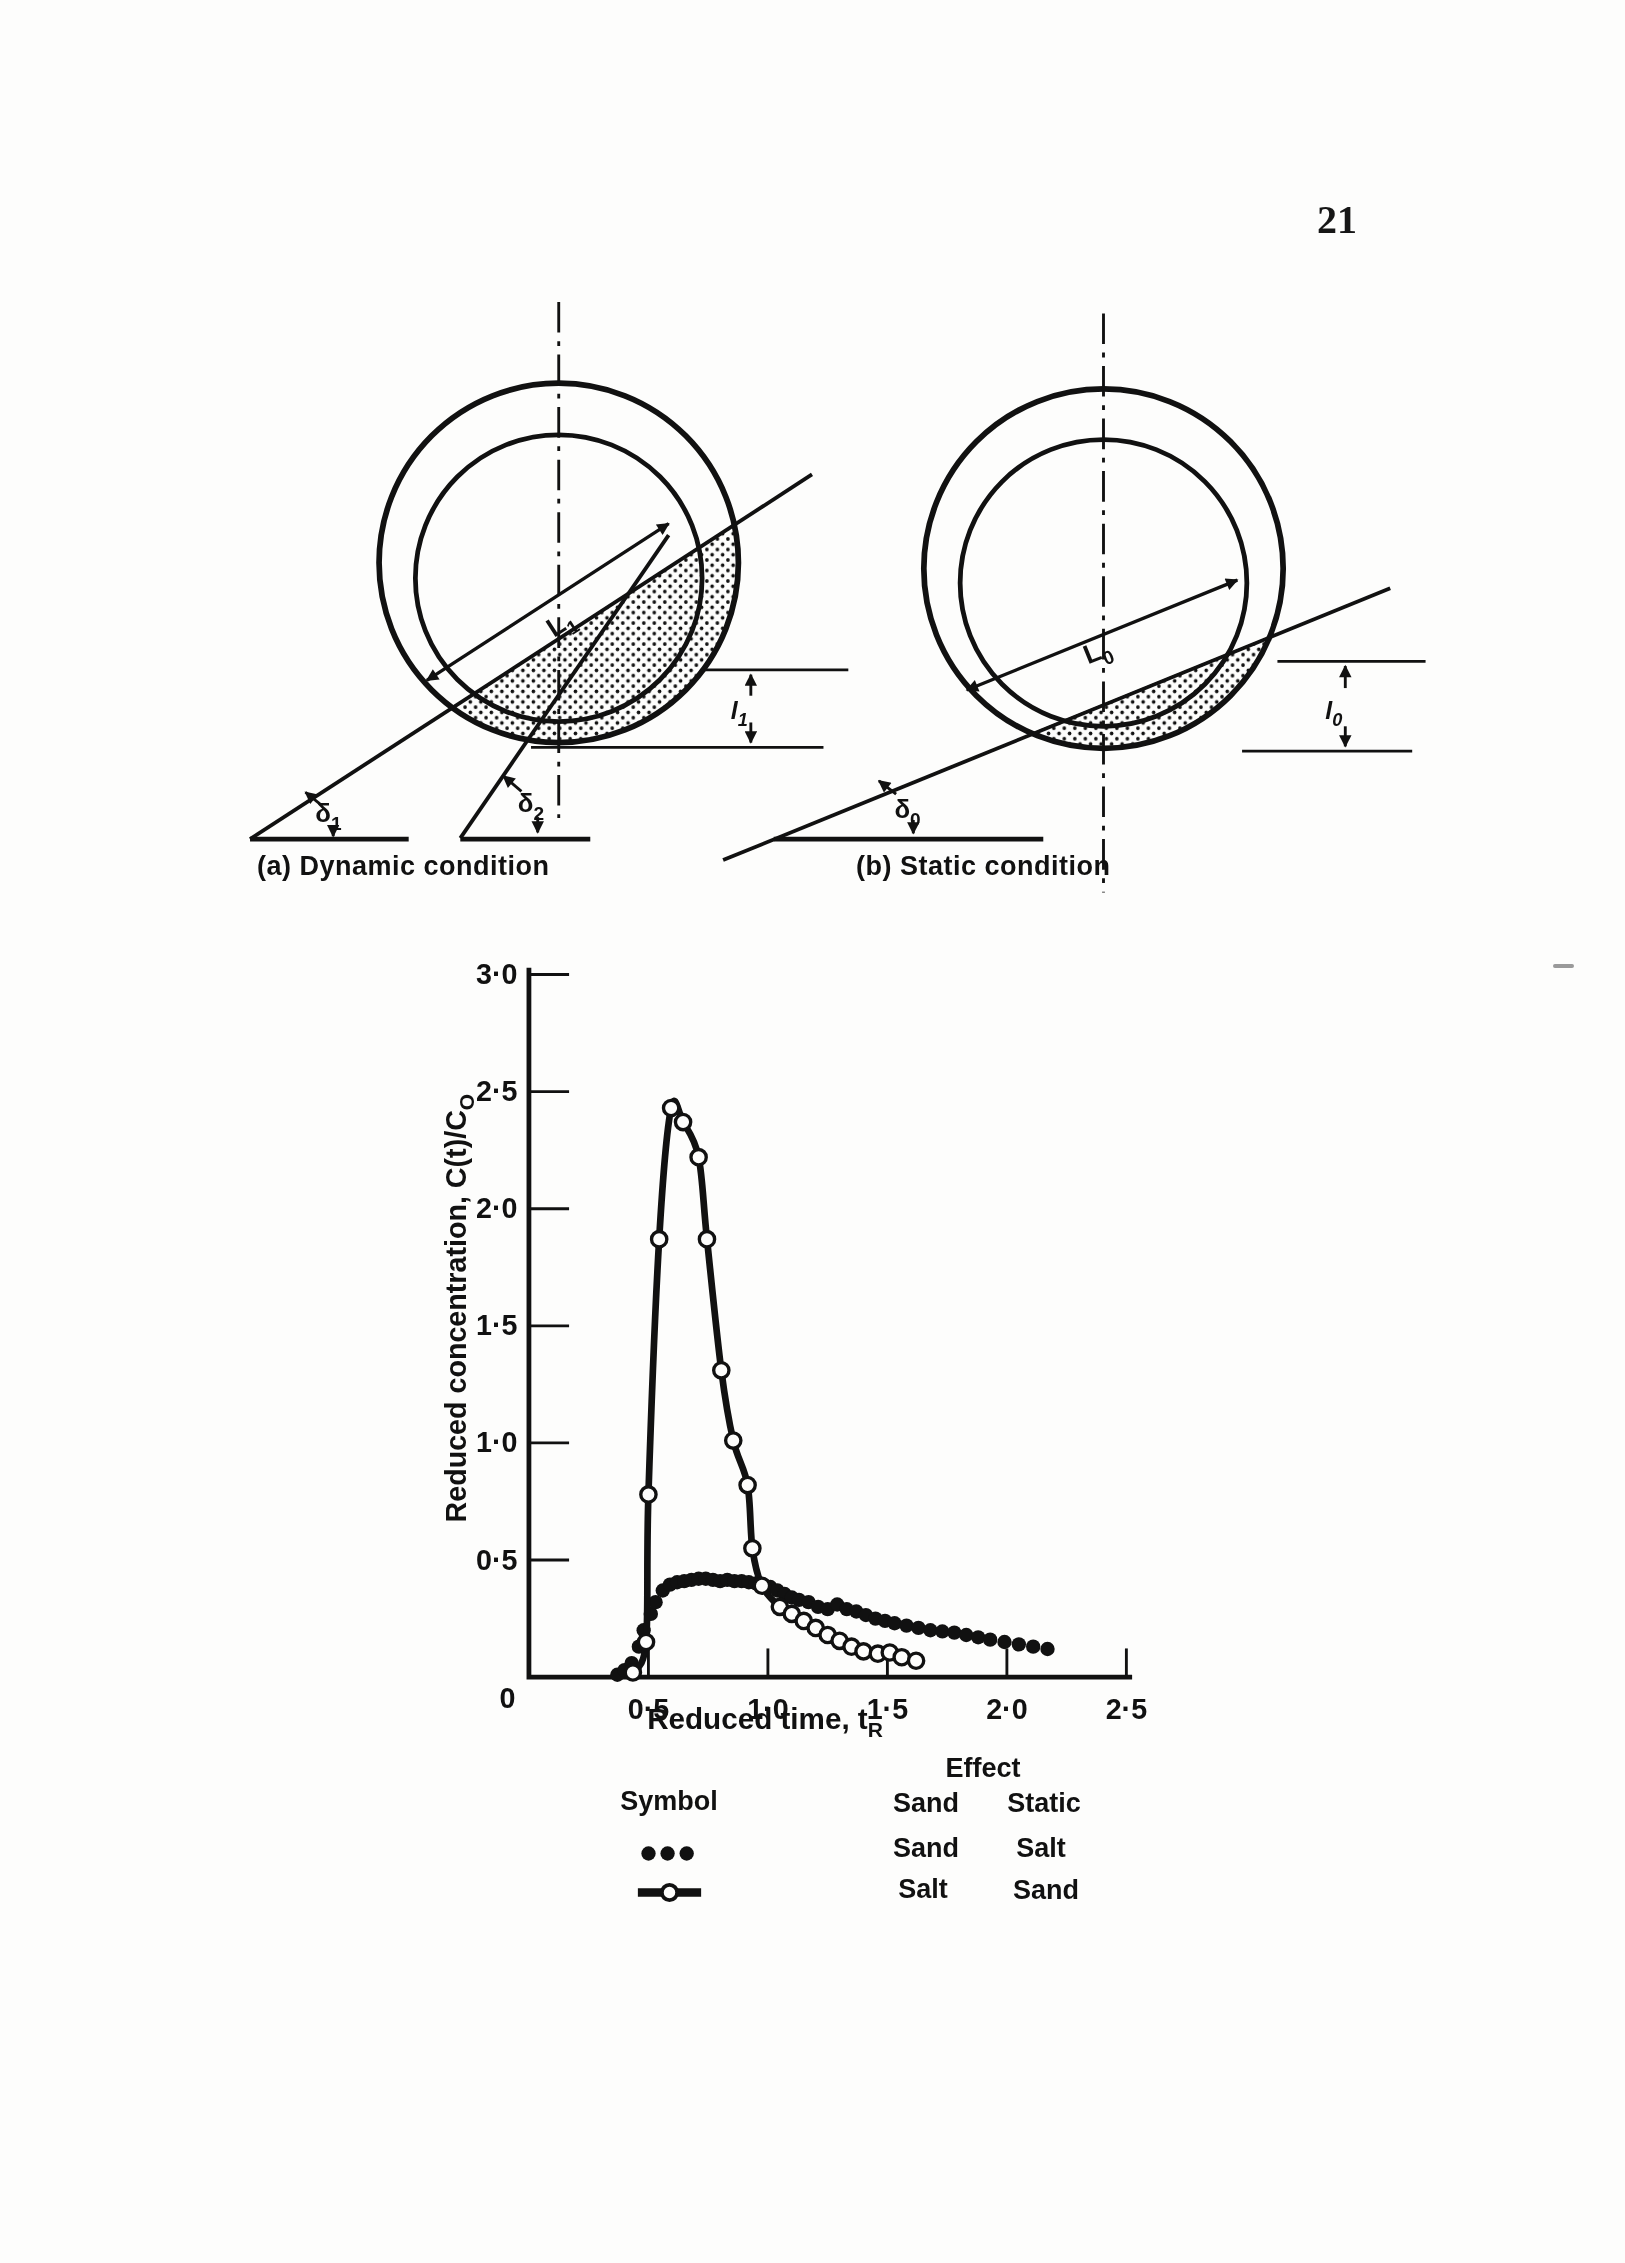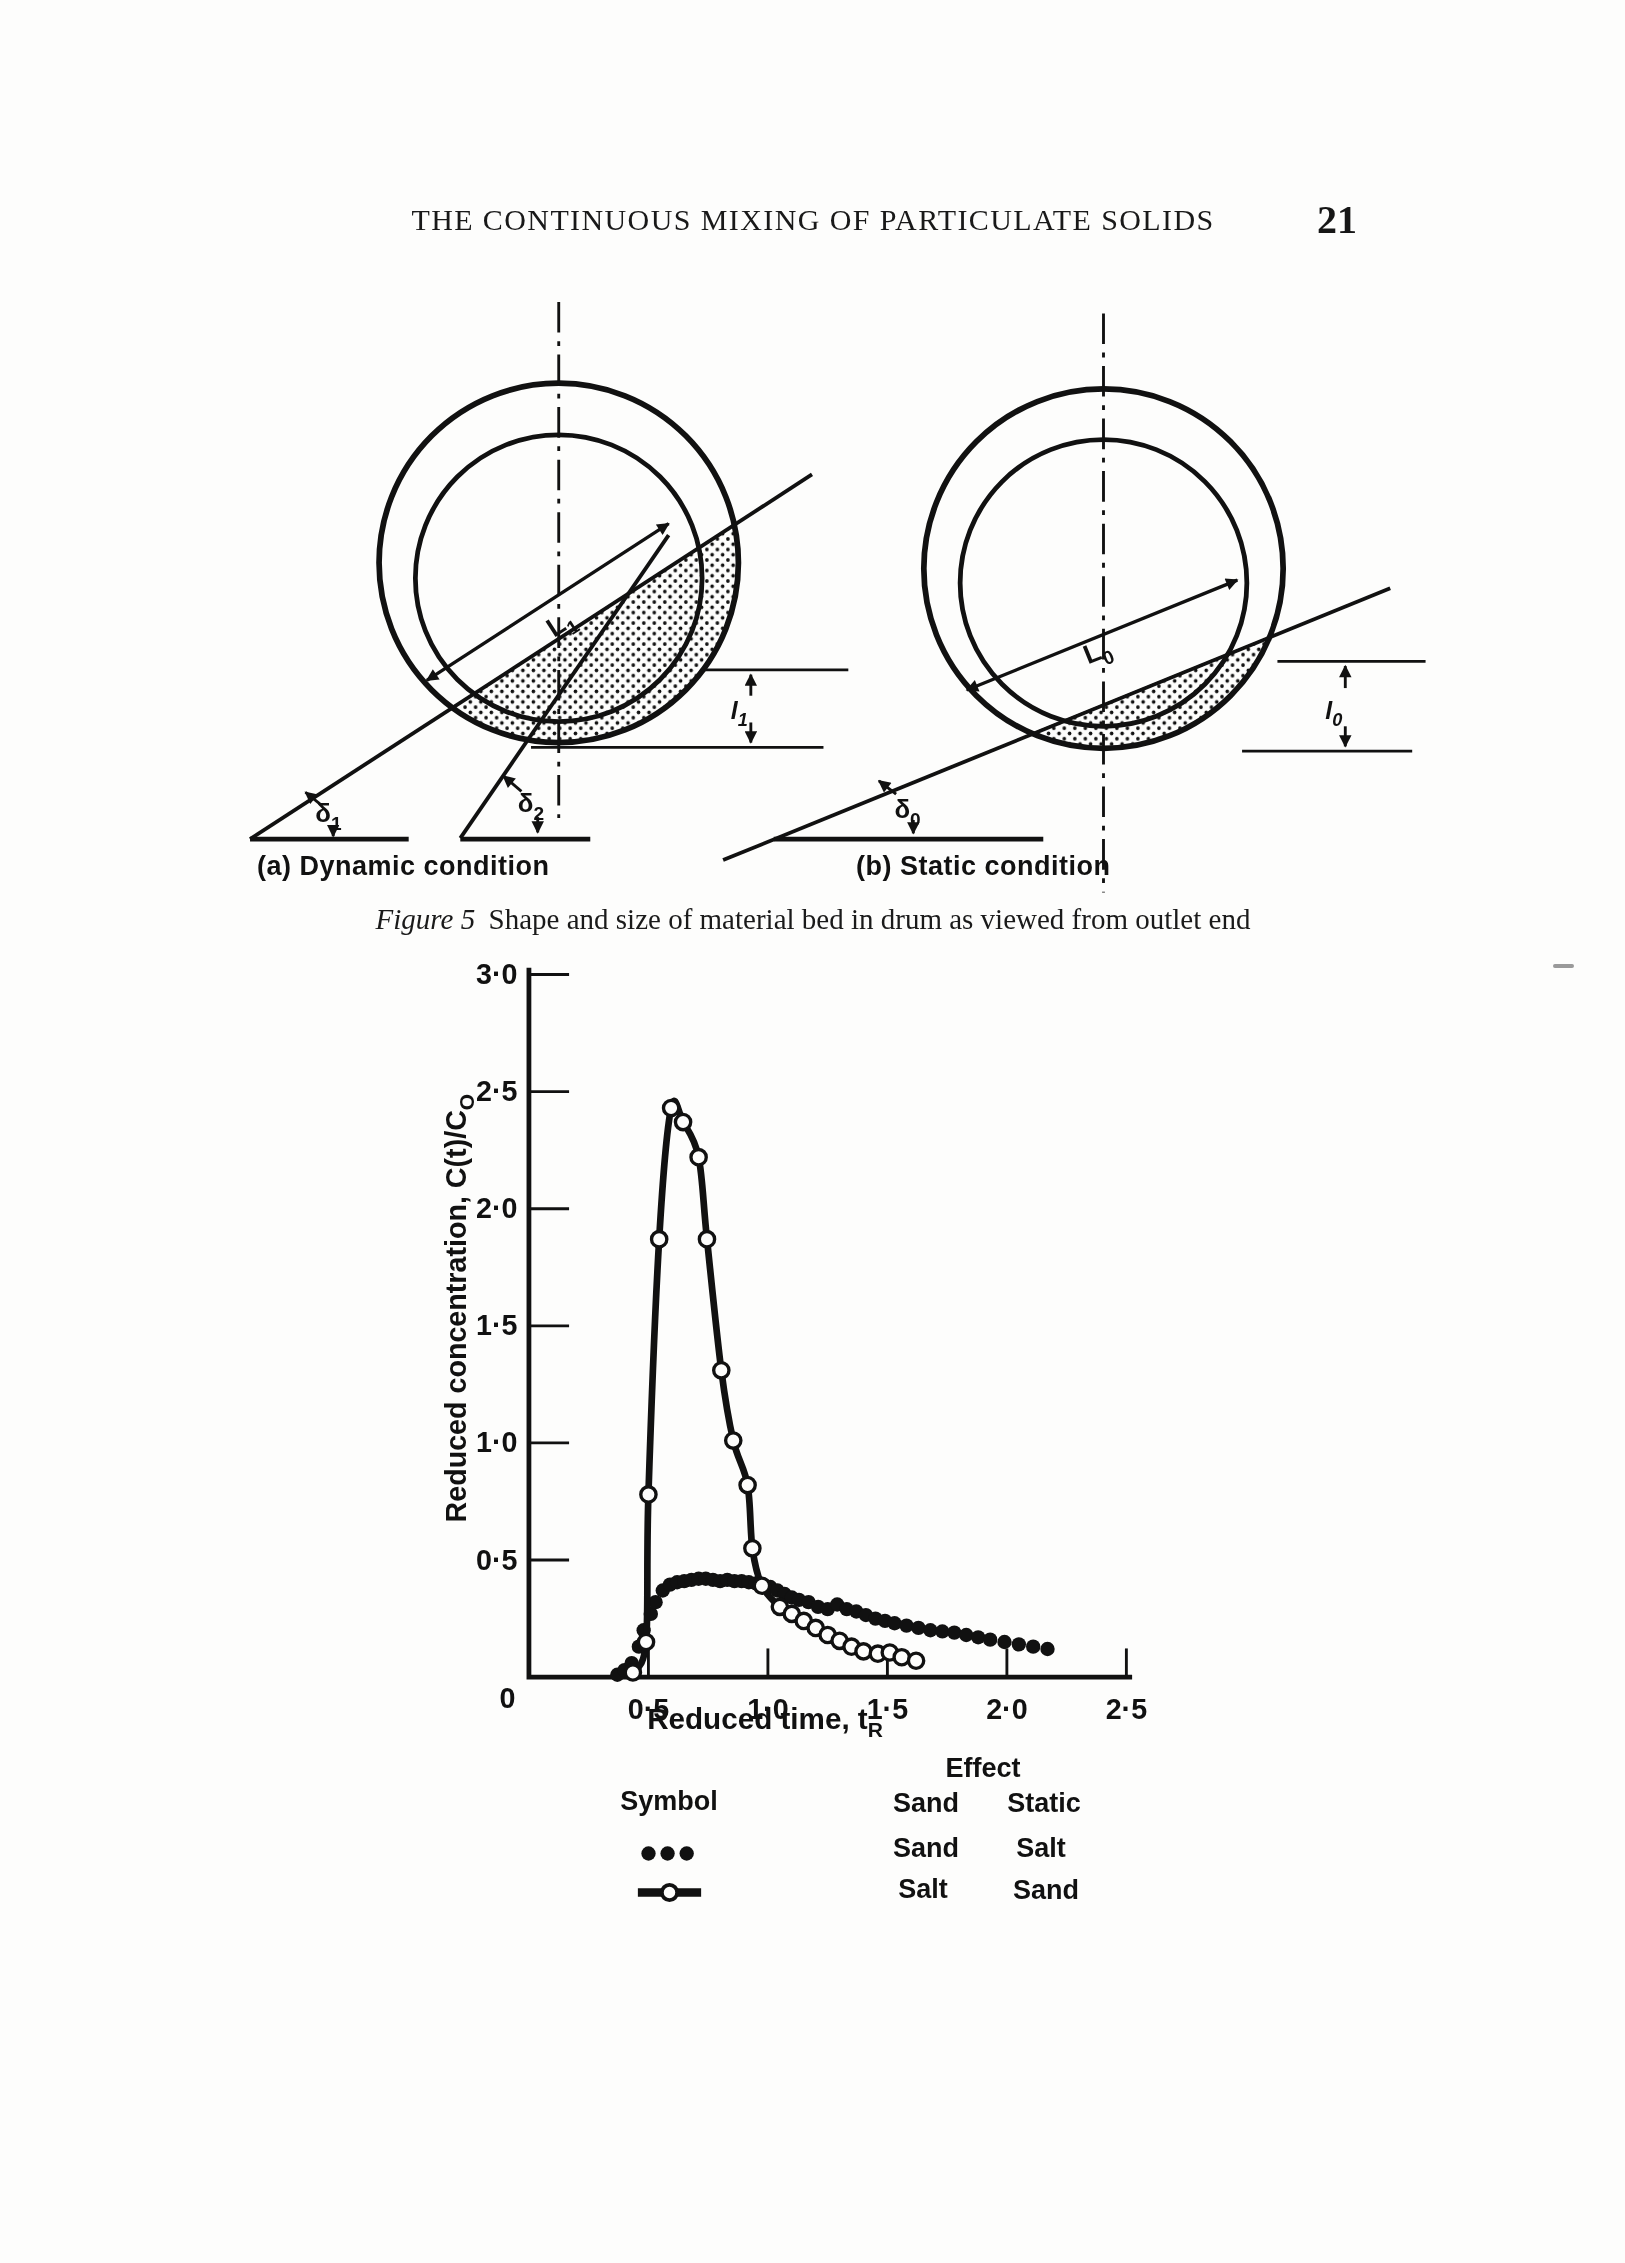--- a/index.html
+++ b/index.html
@@ -29,21 +29,20 @@
   .t-center{transform:translateX(-50%);}
   svg text{fill:#111;}
   .scan-dash{background:#9a9a9a; width:21px; height:3.8px; border-radius:1.9px;}
   sup{font-size:70%;}
 </style>
 </head>
 <body>
 
 <div class="page">
 
-  <div class="abs ctr header-title">THE CONTINUOUS MIXING OF PARTICULATE SOLIDS</div>
   <div class="abs page-number">21</div>
 
   <svg class="abs" style="left:143px; top:277px;" width="1338" height="631" viewBox="150 290 1400 660">
     <defs>
       <marker id="arr" viewBox="0 0 10 10" refX="9" refY="5" markerWidth="17" markerHeight="13" markerUnits="userSpaceOnUse" orient="auto-start-reverse">
         <path d="M0,0 L10,5 L0,10 Z" fill="#111"></path>
       </marker>
       <pattern id="stipple" width="11" height="11" patternUnits="userSpaceOnUse">
         <circle cx="3" cy="3" r="1.9" fill="#111"></circle>
         <circle cx="8.5" cy="8.5" r="1.9" fill="#111"></circle>
@@ -118,23 +117,20 @@
       <line x1="1408" y1="760" x2="1408" y2="781" stroke="#111" stroke-width="3" marker-end="url(#arr)"></line>
       <text x="1396" y="752" font-size="26" font-weight="bold" font-style="italic" text-anchor="middle">
         <tspan>l</tspan><tspan dy="8" font-size="19">0</tspan>
       </text>
     </g>
   </svg>
 
   <div class="abs diagram-caption" style="left:257px; top:851px;">(a) Dynamic condition</div>
   <div class="abs diagram-caption" style="left:856px; top:851px;">(b) Static condition</div>
 
-  <div class="abs ctr fig-caption" style="top:903px;">
-    <span class="figlabel">Figure 5</span><span>Shape and size of material bed in drum as viewed from outlet end</span>
-  </div>
 
   <svg id="fig6-svg" class="abs" style="left:354px; top:937px;" width="889" height="813" viewBox="370 980 930 850">
     <g id="chart-layer">
         <path d="M553,1012 L553,1754 L1184,1754" stroke="#111" stroke-width="5" fill="none"></path>
         <line x1="553" y1="1019" x2="595" y2="1019" stroke="#111" stroke-width="3"></line>
         <text x="541" y="1029" font-size="30" font-weight="bold" text-anchor="end">3·0</text>
         <line x1="553" y1="1141.5" x2="595" y2="1141.5" stroke="#111" stroke-width="3"></line>
         <text x="541" y="1151.5" font-size="30" font-weight="bold" text-anchor="end">2·5</text>
         <line x1="553" y1="1264" x2="595" y2="1264" stroke="#111" stroke-width="3"></line>
         <text x="541" y="1274" font-size="30" font-weight="bold" text-anchor="end">2·0</text>

